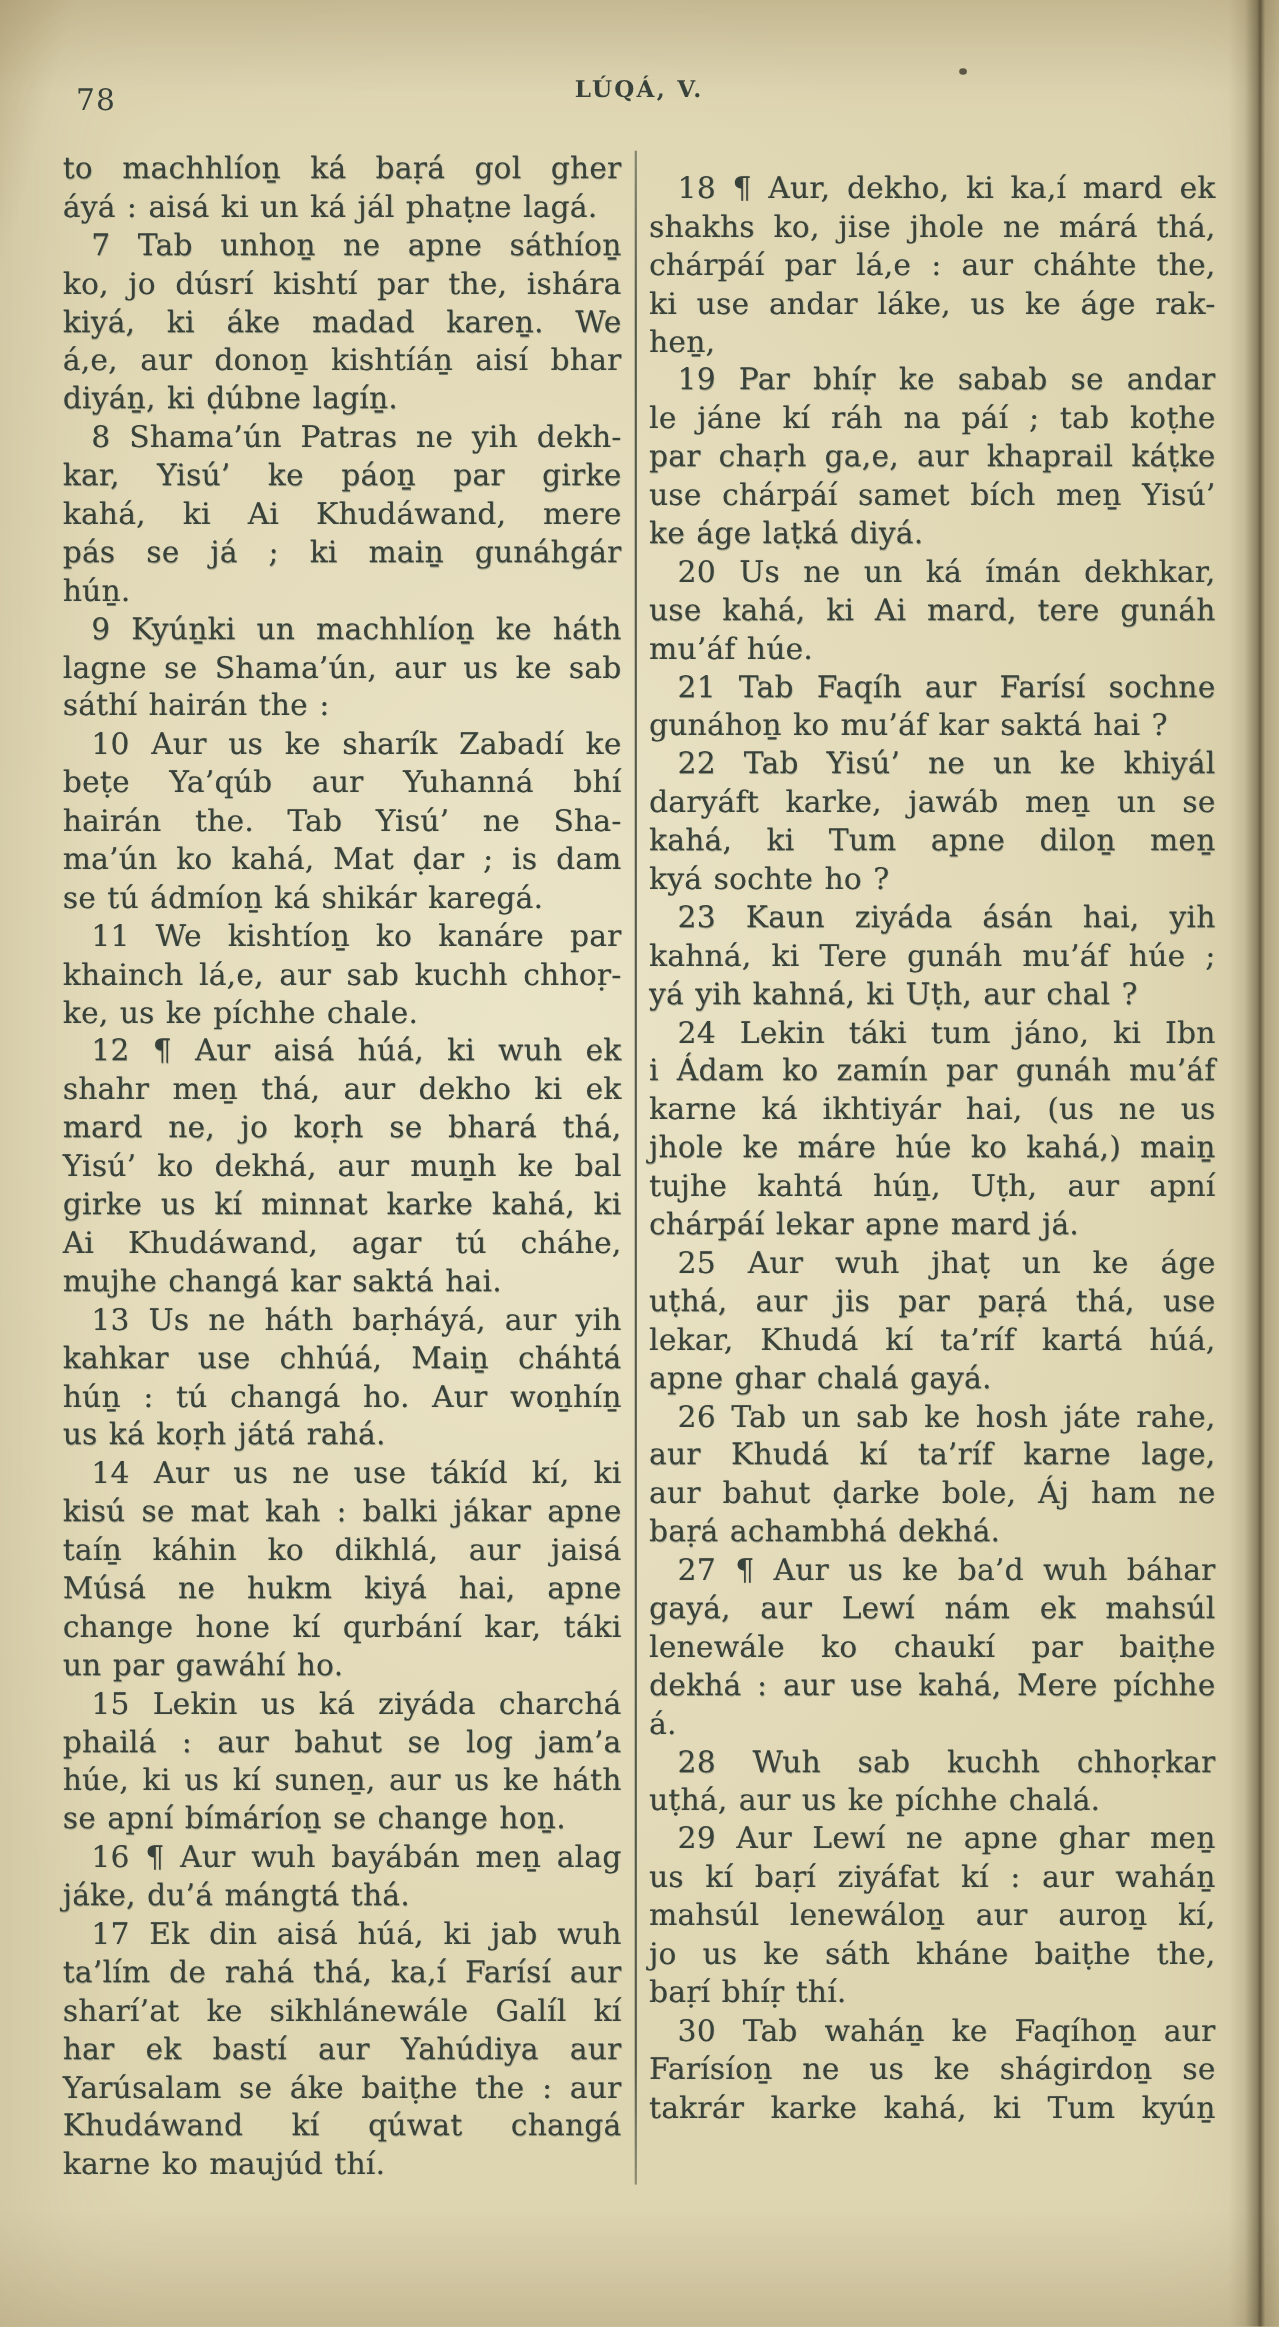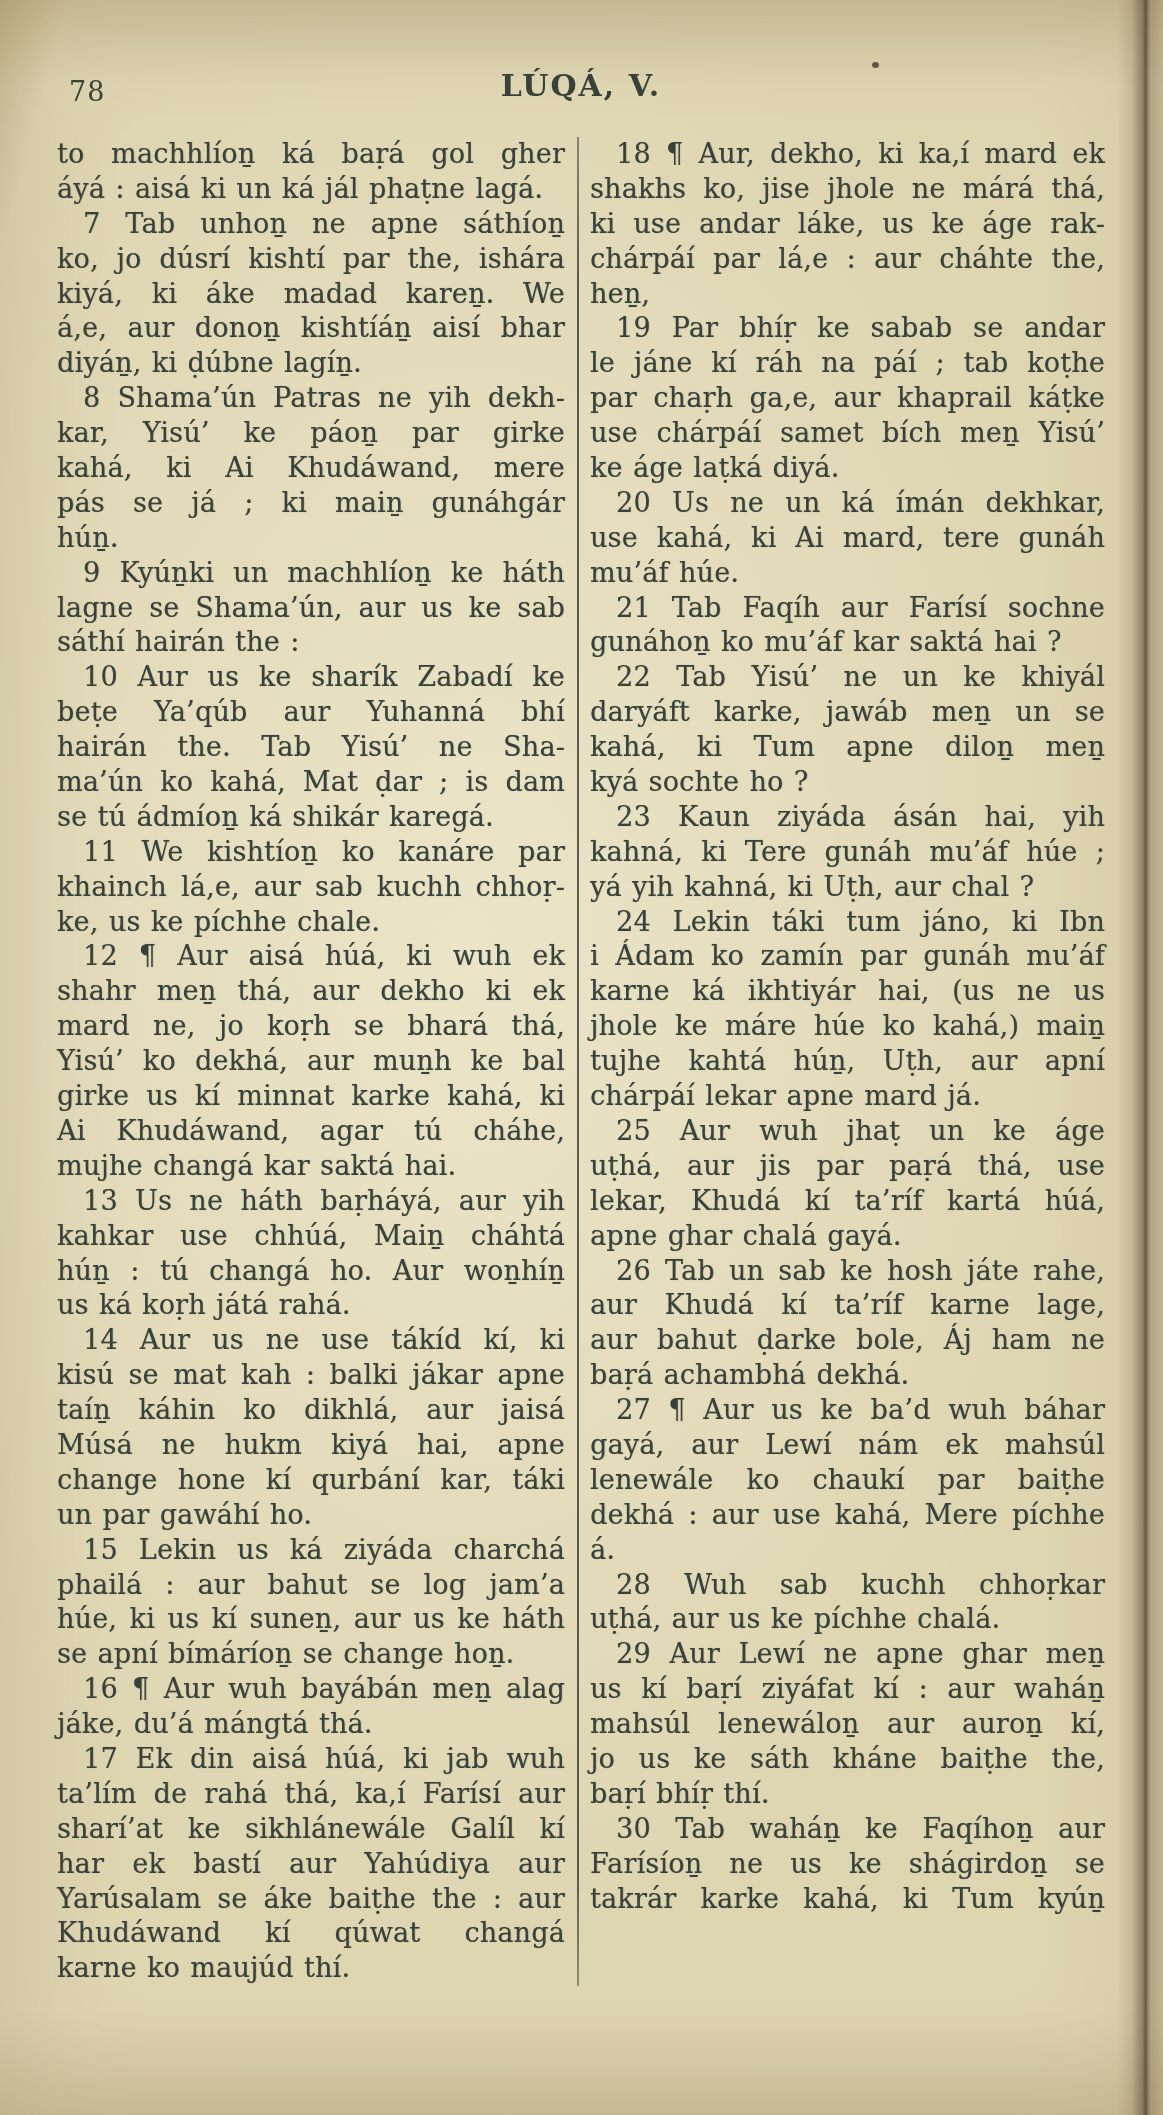--- a/index.html
+++ b/index.html
@@ -21,25 +21,25 @@
     background:linear-gradient(to right,
       rgba(100,85,50,0) 0%, rgba(100,85,50,0.16) 32%,
       rgba(70,60,35,0.50) 56%, rgba(60,50,30,0.72) 62%,
       rgba(110,95,60,0.35) 72%, rgba(150,135,95,0.28) 100%);
   }
   .ink-speck{position:absolute;left:872px;top:62px;width:7px;height:6px;border-radius:50%;
     background:rgba(60,58,42,0.8);}
   .page-header{position:absolute;left:57px;top:68px;width:1048px;height:44px;}
   .page-number{position:absolute;left:12px;top:8px;font-size:27px;letter-spacing:1px;}
   .page-title{position:absolute;left:0;right:0;top:0;text-align:center;
-    font-size:30px;font-weight:700;letter-spacing:2px;}
+    font-size:21px;font-weight:700;letter-spacing:2px;}
   .text-block{position:absolute;left:57px;top:137px;width:1048px;display:flex;}
   .column{font-size:27px;}
   .column.left{width:508px;}
-  .column.right{width:515px;}
+  .column.right{width:515px;margin-top:18px;}
   .column-rule{width:2px;margin-left:12px;margin-right:11px;
     background:linear-gradient(to bottom, rgba(62,70,56,0.55), rgba(62,70,56,0.85) 8%, rgba(62,70,56,0.85) 94%, rgba(62,70,56,0.5));}
   .line{
     height:34.9px;line-height:34.9px;white-space:normal;
     letter-spacing:0.2px;word-spacing:1.5px;
     text-shadow:0.4px 0.4px 0.7px rgba(52,62,53,0.5);
   }
   .line.full{text-align:justify;text-align-last:justify;}
   .line.vstart{padding-left:26px;}
 </style>
@@ -105,22 +105,22 @@
         <div class="line full">sharí’at ke sikhlánewále Galíl kí</div>
         <div class="line full">har ek bastí aur Yahúdiya aur</div>
         <div class="line full">Yarúsalam se áke baiṭhe the :  aur</div>
         <div class="line full">Khudáwand kí qúwat changá</div>
         <div class="line">karne ko maujúd thí.</div>
       </div>
     <div class="column-rule"></div>
     <div class="column right" id="col-right">
         <div class="line vstart full">18 ¶ Aur, dekho, ki ka,í mard ek</div>
         <div class="line full">shakhs ko, jise jhole ne márá thá,</div>
+        <div class="line full">chárpáí par lá,e :  aur cháhte the,</div>
         <div class="line full">ki use andar láke, us ke áge rak-</div>
-        <div class="line full">chárpáí par lá,e :  aur cháhte the,</div>
         <div class="line">heṉ,</div>
         <div class="line vstart full">19 Par bhíṛ ke sabab se andar</div>
         <div class="line full">le jáne kí ráh na páí ;  tab koṭhe</div>
         <div class="line full">par chaṛh ga,e, aur khaprail káṭke</div>
         <div class="line full">use chárpáí samet bích meṉ Yisú’</div>
         <div class="line">ke áge laṭká diyá.</div>
         <div class="line vstart full">20 Us ne un ká ímán dekhkar,</div>
         <div class="line full">use kahá, ki Ai mard, tere gunáh</div>
         <div class="line">mu’áf húe.</div>
         <div class="line vstart full">21 Tab Faqíh aur Farísí sochne</div>

